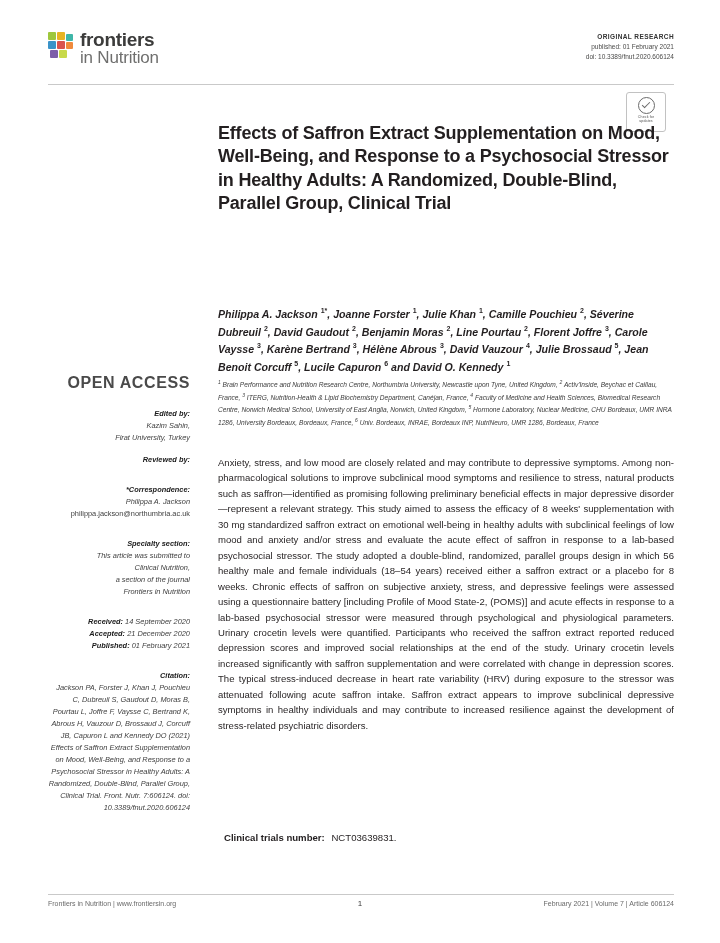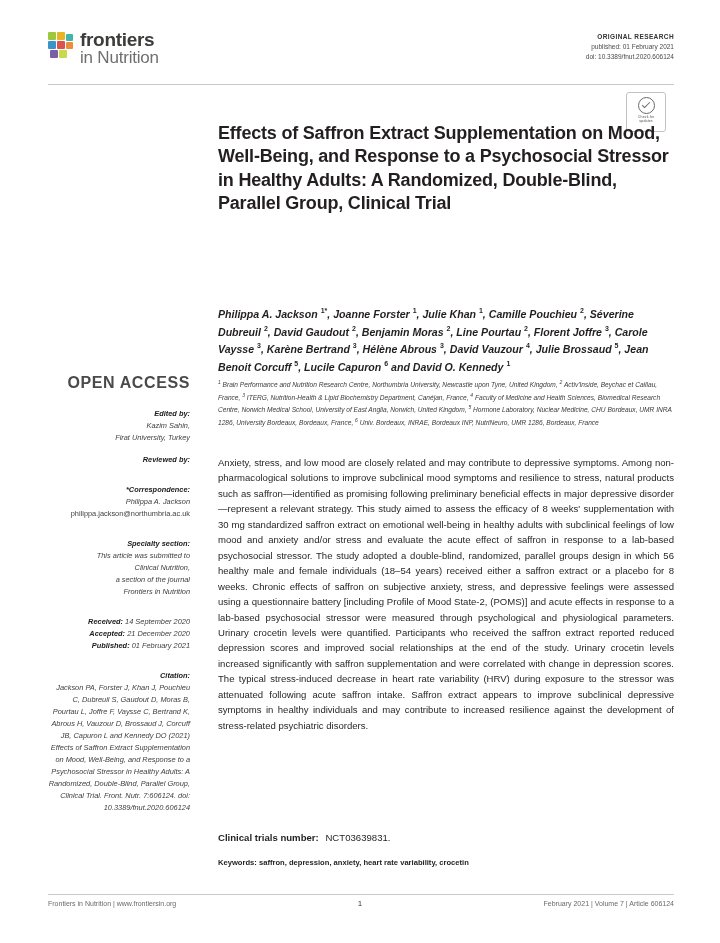--- a/index.html
+++ b/index.html
@@ -183,21 +183,21 @@
     left: 218px;
     top: 455px;
     width: 456px;
     font-size: 9.55px;
     line-height: 1.62;
     text-align: justify;
     color: #231f20;
   }
   .trial {
     position: absolute;
-    left: 218px;
+    left: 224px;
     top: 832px;
     width: 456px;
     font-size: 9.6px;
     color: #231f20;
   }
   .trial b { font-weight: bold; }
   .keywords {
     position: absolute;
     left: 218px;
     top: 857px;
@@ -316,21 +316,20 @@
   <div class="authors">Philippa A. Jackson <sup>1*</sup>, Joanne Forster <sup>1</sup>, Julie Khan <sup>1</sup>, Camille Pouchieu <sup>2</sup>, Séverine Dubreuil <sup>2</sup>, David Gaudout <sup>2</sup>, Benjamin Moras <sup>2</sup>, Line Pourtau <sup>2</sup>, Florent Joffre <sup>3</sup>, Carole Vaysse <sup>3</sup>, Karène Bertrand <sup>3</sup>, Hélène Abrous <sup>3</sup>, David Vauzour <sup>4</sup>, Julie Brossaud <sup>5</sup>, Jean Benoit Corcuff <sup>5</sup>, Lucile Capuron <sup>6</sup> and David O. Kennedy <sup>1</sup></div>
   <div class="affils"><sup>1</sup> Brain Performance and Nutrition Research Centre, Northumbria University, Newcastle upon Tyne, United Kingdom, <sup>2</sup> Activ'Inside, Beychac et Caillau, France, <sup>3</sup> ITERG, Nutrition-Health &amp; Lipid Biochemistry Department, Canéjan, France, <sup>4</sup> Faculty of Medicine and Health Sciences, Biomedical Research Centre, Norwich Medical School, University of East Anglia, Norwich, United Kingdom, <sup>5</sup> Hormone Laboratory, Nuclear Medicine, CHU Bordeaux, UMR INRA 1286, University Bordeaux, Bordeaux, France, <sup>6</sup> Univ. Bordeaux, INRAE, Bordeaux INP, NutriNeuro, UMR 1286, Bordeaux, France</div>
 
   <div class="abstract">Anxiety, stress, and low mood are closely related and may contribute to depressive symptoms. Among non-pharmacological solutions to improve subclinical mood symptoms and resilience to stress, natural products such as saffron—identified as promising following preliminary beneficial effects in major depressive disorder—represent a relevant strategy. This study aimed to assess the efficacy of 8 weeks' supplementation with 30 mg standardized saffron extract on emotional well-being in healthy adults with subclinical feelings of low mood and anxiety and/or stress and evaluate the acute effect of saffron in response to a lab-based psychosocial stressor. The study adopted a double-blind, randomized, parallel groups design in which 56 healthy male and female individuals (18–54 years) received either a saffron extract or a placebo for 8 weeks. Chronic effects of saffron on subjective anxiety, stress, and depressive feelings were assessed using a questionnaire battery [including Profile of Mood State-2, (POMS)] and acute effects in response to a lab-based psychosocial stressor were measured through psychological and physiological parameters. Urinary crocetin levels were quantified. Participants who received the saffron extract reported reduced depression scores and improved social relationships at the end of the study. Urinary crocetin levels increased significantly with saffron supplementation and were correlated with change in depression scores. The typical stress-induced decrease in heart rate variability (HRV) during exposure to the stressor was attenuated following acute saffron intake. Saffron extract appears to improve subclinical depressive symptoms in healthy individuals and may contribute to increased resilience against the development of stress-related psychiatric disorders.</div>
 
   <div class="trial">
     <b>Clinical trials number:</b>
     <span style="margin-left:4px;">NCT03639831.</span>
   </div>
 
-  <div class="keywords">Keywords: saffron, depression, anxiety, heart rate variability, crocetin</div>
 
   <div class="leftcol">
     <div class="open-access">OPEN ACCESS</div>
 
     <div class="sec-head">Edited by:</div>
     <div class="entry" style="white-space:pre-line;">Kazim Sahin,
 Firat University, Turkey</div>
 
     <div class="sec-head">Reviewed by:</div>
 

